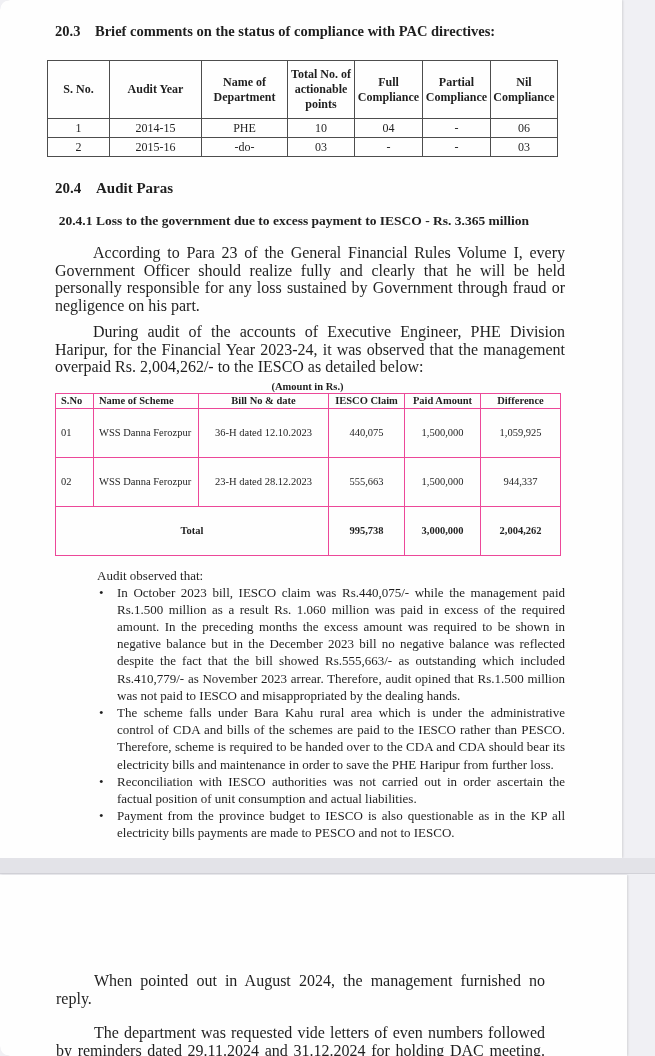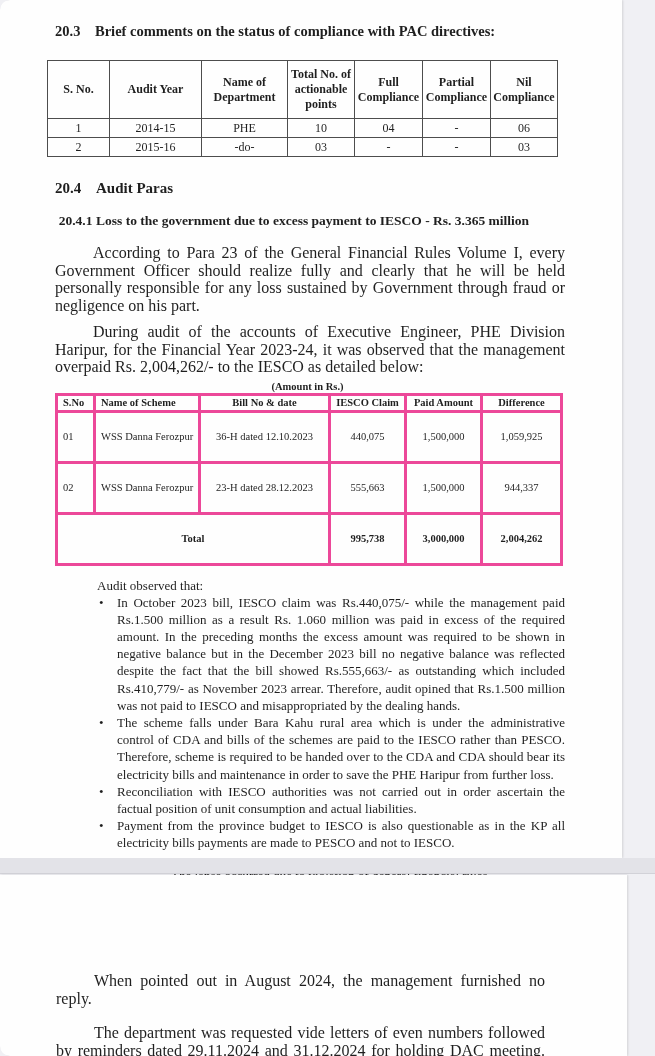--- a/index.html
+++ b/index.html
@@ -72,21 +72,21 @@
     font-size: 10.5px;
     font-weight: bold;
     line-height: 13px;
     margin-top: 4px;
   }
   .tbl-claims {
     width: 505px;
     font-size: 10.5px;
   }
   .tbl-claims th, .tbl-claims td {
-    border: 3px solid #ec4899;
+    border: 1px solid #ec4899;
     vertical-align: middle;
     line-height: 12px;
     overflow: hidden;
     margin-left: 12px;
   }
   .tbl-claims th { font-weight: bold; height: 15px; padding: 1px 2px; text-align: center; }
   .tbl-claims td { height: 13px; padding: 18px 2px; text-align: center; }
   .tbl-claims .cell-left { text-align: left; padding-left: 5px; }
   .tbl-claims .row-total td { font-weight: bold; height: 15px; }
 

